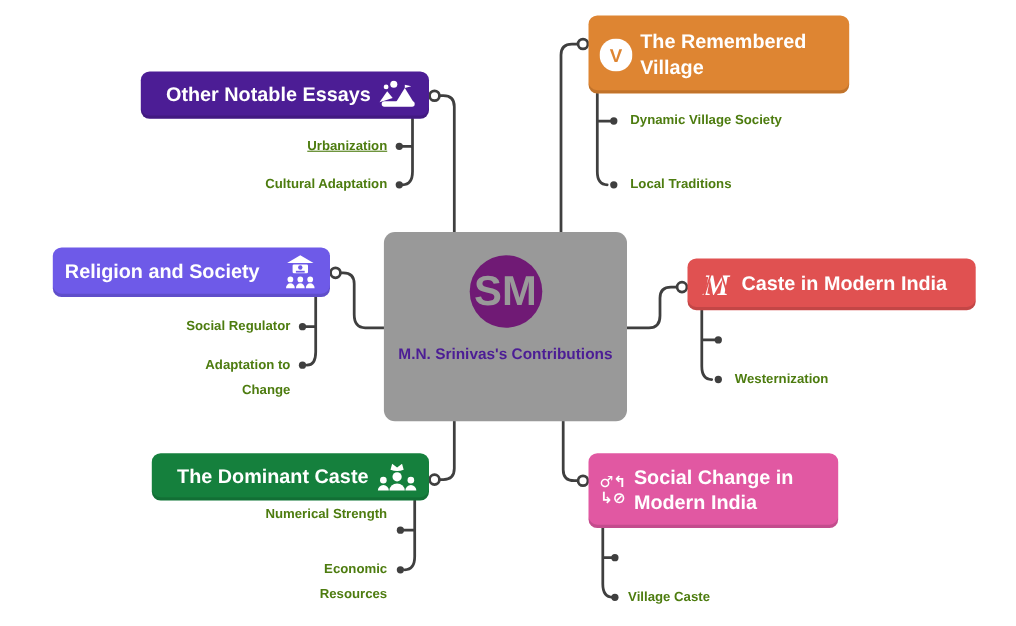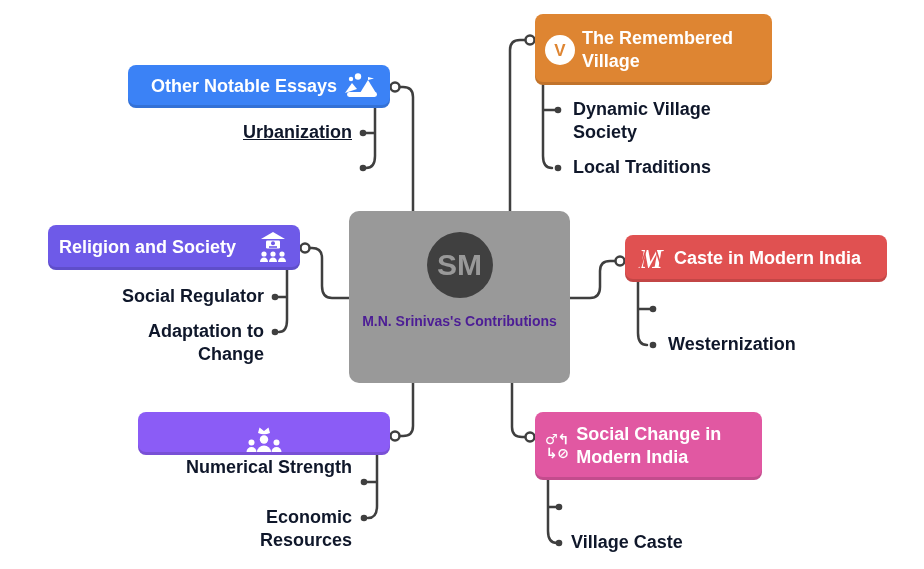--- a/index.html
+++ b/index.html
@@ -14,43 +14,43 @@
     border-radius:8px; padding:0 10px;
     color:#ffffff; font-weight:bold; font-size:18px; line-height:23px;
     box-shadow: inset 0 -3px 0 rgba(0,0,0,0.13);
   }
   .node .icon { flex:0 0 auto; display:flex; align-items:center; justify-content:center; }
   .ralign { justify-content:flex-end; text-align:right; }
 
   .orange { background:#de8532; }
   .red    { background:#e05151; }
   .pink   { background:#e158a2; }
-  .purple { background:#8b5cf6;flex-direction:column; }
+  .purple { background:#15803d; }
   .indigo { background:#6e5ae8; }
-  .blue   { background:#3b82f6; }
+  .blue   { background:#4c1d95; }
 
   .center-node {
     position:absolute; z-index:2; left:349px; top:211px; width:221px; height:172px;
     background:#999999; border-radius:10px;
     display:flex; flex-direction:column; align-items:center;
   }
   .badge {
     margin-top:21px; width:66px; height:66px; border-radius:50%;
-    background:#404040; color:#999999;
+    background:#701a75; color:#999999;
     display:flex; align-items:center; justify-content:center;
-    font-size:30px; font-weight:bold;
+    font-size:38px; font-weight:bold;
   }
   .center-label {
     margin-top:8px; width:195px; text-align:center;
     color:#4c1d95; font-weight:bold; font-size:14px; line-height:30px;
   }
 
   .child {
     position:absolute; z-index:2;
-    font-weight:bold; font-size:18px; line-height:23px; color:#0f172a;
+    font-weight:bold; font-size:12px; line-height:23px; color:#4d7c0f;
     white-space:normal;
   }
   .child.r { text-align:right; }
 
   .icon svg { display:block; }
   .arrowglyphs { color:#fff; font-size:14px; line-height:14px; font-weight:bold; text-align:center; font-family:"DejaVu Sans", sans-serif; }
 </style>
 </head>
 <body>
 
@@ -179,14 +179,15 @@
         <circle cx="7" cy="6" r="2.2"></circle>
         <circle cx="14" cy="3.5" r="3.2"></circle>
         <path d="M1 20 L8 10 L13 16 Z"></path>
         <path d="M16 20 L24 7 L32 20 Z"></path>
         <path d="M24 7 l6 -1.5 l-6 -1.5 z"></path>
         <rect x="3" y="19" width="30" height="5" rx="2.4"></rect>
       </svg>
     </span>
   </div>
   <div class="child r" style="right:572px; top:121px;text-decoration:underline;">Urbanization</div>
+  <div class="child r" style="right:572px; top:156px;">Cultural Adaptation</div>
 
 </div>
 
 </body></html>

